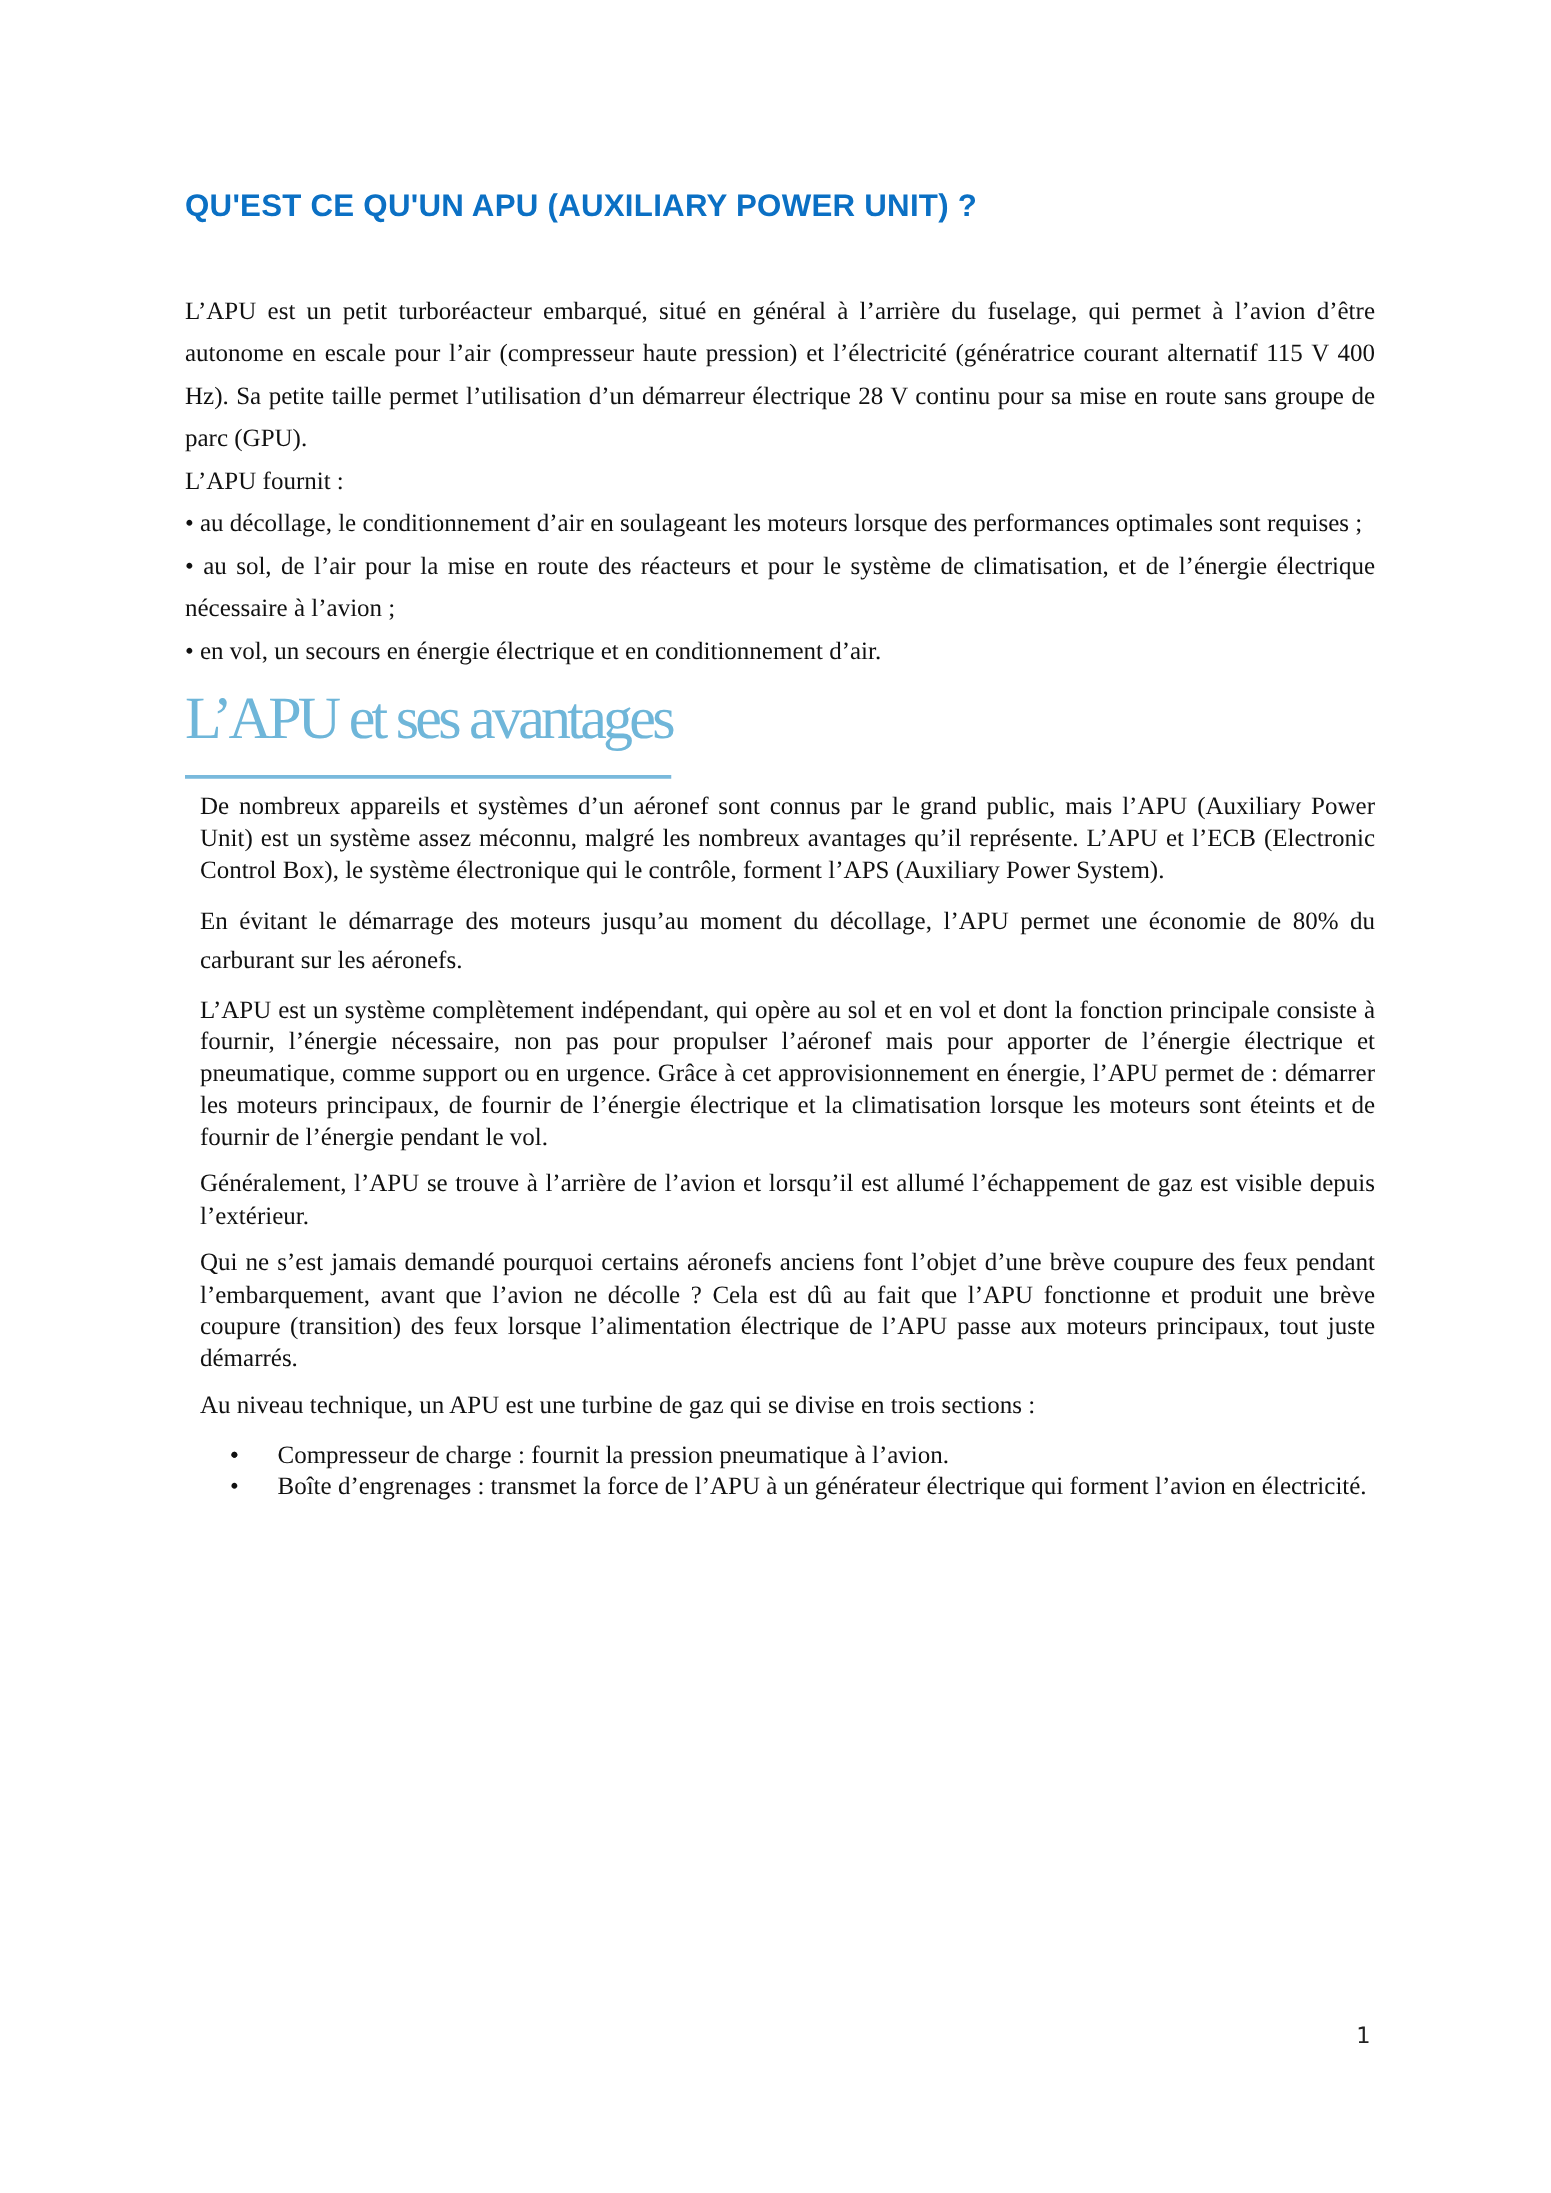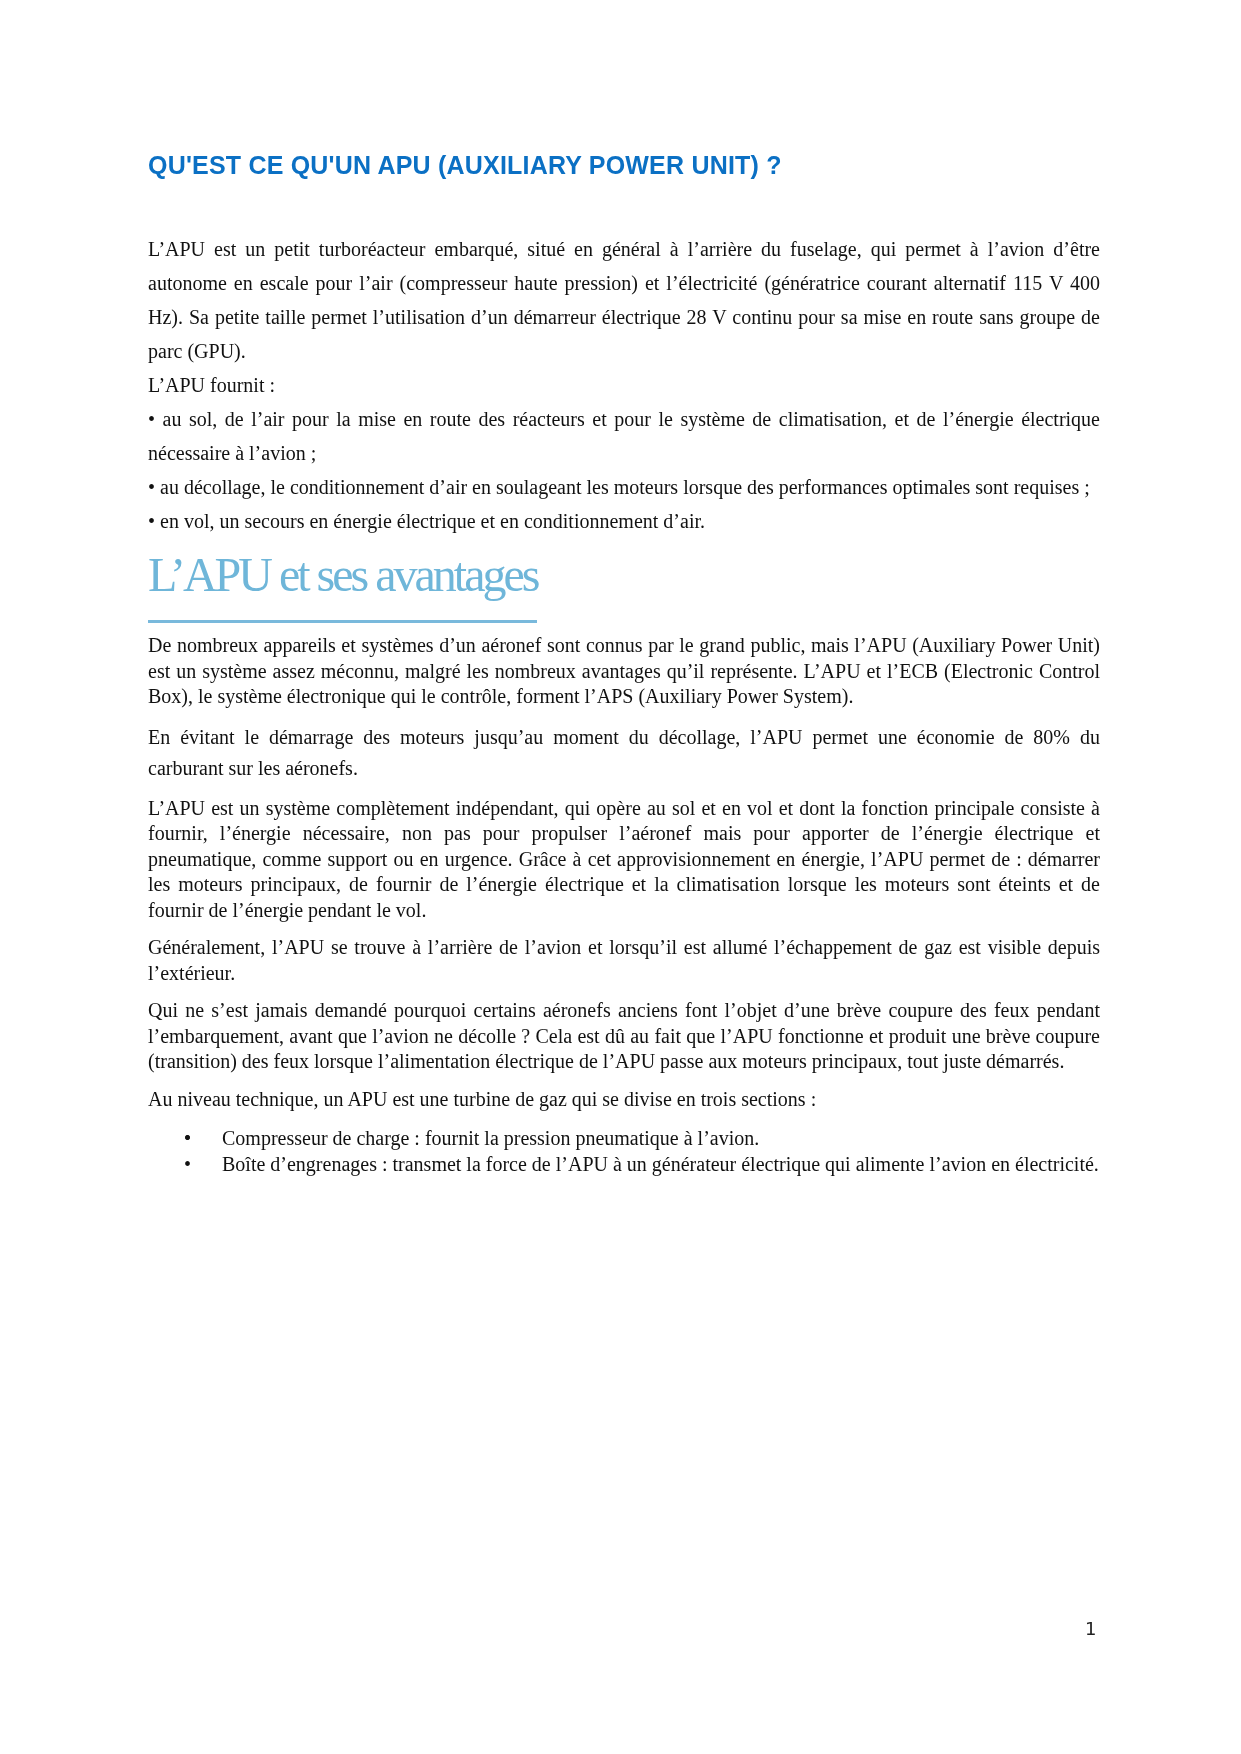--- a/index.html
+++ b/index.html
@@ -18,21 +18,21 @@
   .p1 + .p1 { margin-top: 0; }
   .intro { margin-top: 52px; }
   .h2 {
     font-family: "Liberation Serif", serif; font-size: 48px; color: #6fb6d9;
     font-weight: normal; margin: 8px 0 10px 0; line-height: 58px;
     letter-spacing: -3px; display: inline-block;
     border-bottom: 3px solid #79b9dc; padding-bottom: 16px;
   }
   .p2 {
     font-family: "Liberation Serif", serif; font-size: 20px; color: #111;
-    line-height: 25.5px; text-align: justify; margin: 0 0 12px 0;
+    line-height: 25.5px; text-align: justify; margin: 0 0 12px 12px;
   }
   .p2.tall { line-height: 31px; }
   ul.sections {
     margin: 14px 0 0 0; padding: 0 0 0 74px; list-style: none;
     font-family: "Liberation Serif", serif; font-size: 20px; color: #111; line-height: 25.5px;
   }
   ul.sections li { position: relative; text-align: justify; }
   ul.sections li .bullet { position: absolute; left: -38px; top: 0; }
   .page-number {
     position: absolute; left: 1085px; top: 1618px;
@@ -42,22 +42,22 @@
 </head>
 <body>
 
 <div class="page">
   <div class="content">
     <h1 class="h1">QU'EST CE QU'UN APU (AUXILIARY POWER UNIT) ?</h1>
 
     <div class="intro">
       <p class="p1">L’APU est un petit turboréacteur embarqué, situé en général à l’arrière du fuselage, qui permet à l’avion d’être autonome en escale pour l’air (compresseur haute pression) et l’électricité (génératrice courant alternatif 115 V 400 Hz). Sa petite taille permet l’utilisation d’un démarreur électrique 28 V continu pour sa mise en route sans groupe de parc (GPU).</p>
       <p class="p1">L’APU fournit :</p>
+      <p class="p1">• au décollage, le conditionnement d’air en soulageant les moteurs lorsque des performances optimales sont requises ;</p>
       <p class="p1">• au sol, de l’air pour la mise en route des réacteurs et pour le système de climatisation, et de l’énergie électrique nécessaire à l’avion ;</p>
-      <p class="p1">• au décollage, le conditionnement d’air en soulageant les moteurs lorsque des performances optimales sont requises ;</p>
       <p class="p1">• en vol, un secours en énergie électrique et en conditionnement d’air.</p>
     </div>
 
     <h2 class="h2">L’APU et ses avantages</h2>
 
     <div>
       <p class="p2">De nombreux appareils et systèmes d’un aéronef sont connus par le grand public, mais l’APU (Auxiliary Power Unit) est un système assez méconnu, malgré les nombreux avantages qu’il représente. L’APU et l’ECB (Electronic Control Box), le système électronique qui le contrôle, forment l’APS (Auxiliary Power System).</p>
       <p class="p2 tall">En évitant le démarrage des moteurs jusqu’au moment du décollage, l’APU permet une économie de 80% du carburant sur les aéronefs.</p>
       <p class="p2">L’APU est un système complètement indépendant, qui opère au sol et en vol et dont la fonction principale consiste à fournir, l’énergie nécessaire, non pas pour propulser l’aéronef mais pour apporter de l’énergie électrique et pneumatique, comme support ou en urgence. Grâce à cet approvisionnement en énergie, l’APU permet de : démarrer les moteurs principaux, de fournir de l’énergie électrique et la climatisation lorsque les moteurs sont éteints et de fournir de l’énergie pendant le vol.</p>
       <p class="p2">Généralement, l’APU se trouve à l’arrière de l’avion et lorsqu’il est allumé l’échappement de gaz est visible depuis l’extérieur.</p>
@@ -67,20 +67,20 @@
       <ul class="sections">
         <li>
           <span class="bullet">•</span>
         </li>
         <li>
           <span class="bullet">•</span>
           <span>Compresseur de charge : fournit la pression pneumatique à l’avion.</span>
         </li>
         <li>
           <span class="bullet">•</span>
-          <span>Boîte d’engrenages : transmet la force de l’APU à un générateur électrique qui alimente l’avion en électricité.</span>
+          <span>Boîte d’engrenages : transmet la force de l’APU à un générateur électrique qui forment l’avion en électricité.</span>
         </li>
       </ul>
     </div>
   </div>
 
   <div class="page-number">1</div>
 </div>
 
 </body></html>

